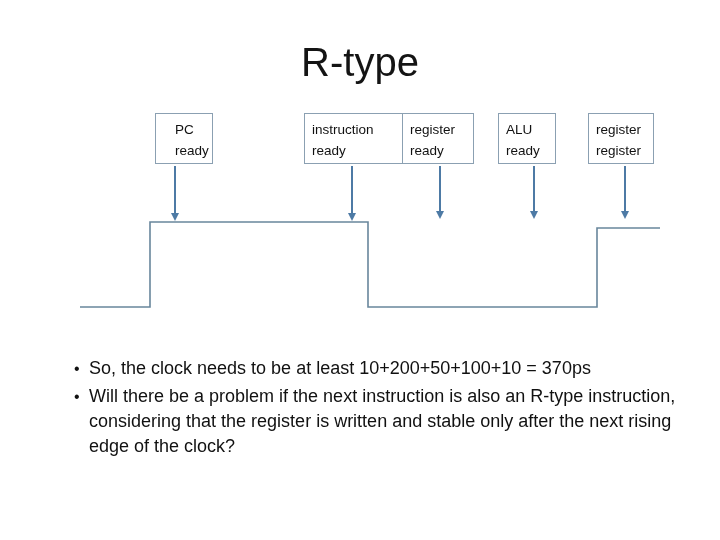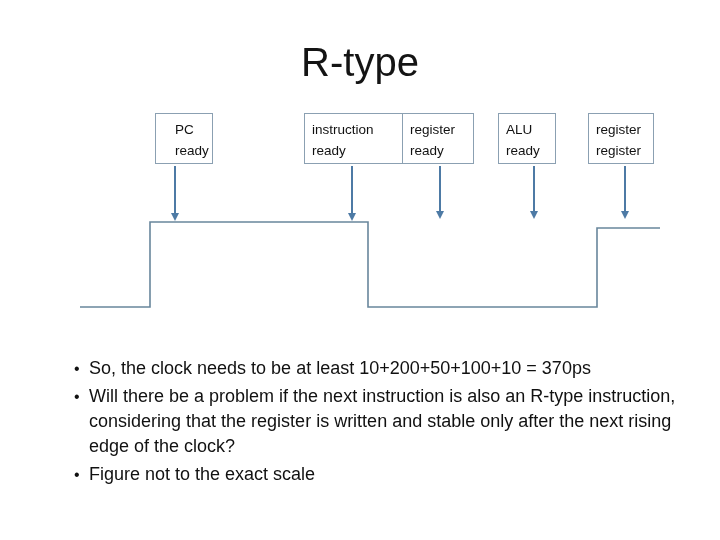--- a/index.html
+++ b/index.html
@@ -135,18 +135,15 @@
     <polyline points="80,307 150,307 150,222 368,222 368,307 597,307 597,228 660,228" fill="none" stroke="#68869c" stroke-width="1.6"></polyline>
   </svg>
 
   <ul class="bullets">
     <li>
       <span>So, the clock needs to be at least 10+200+50+100+10 = 370ps</span>
     </li>
     <li>
       <span>Will there be a problem if the next instruction is also an R-type instruction, considering that the register is written and stable only after the next rising edge of the clock?</span>
     </li>
-    <li>
-      <span>Figure not to the exact scale</span>
-    </li>
   </ul>
 
 </div>
 
 </body></html>

